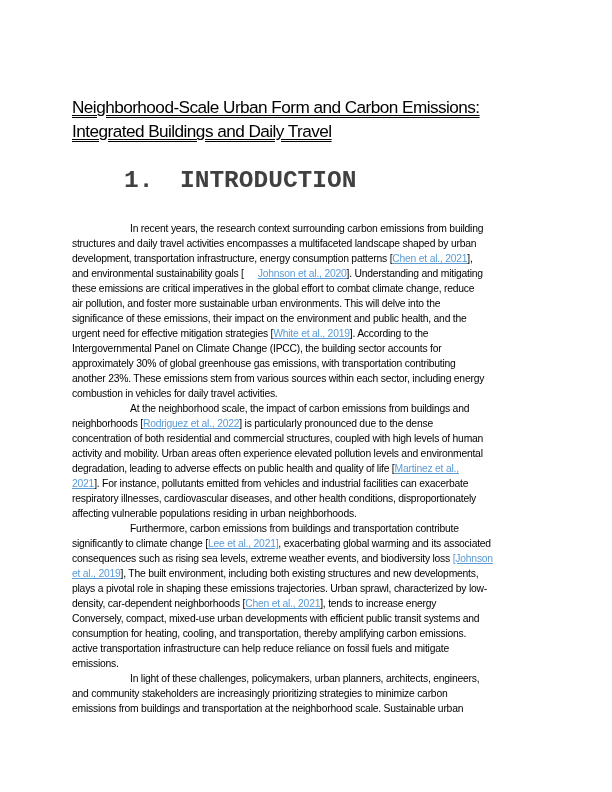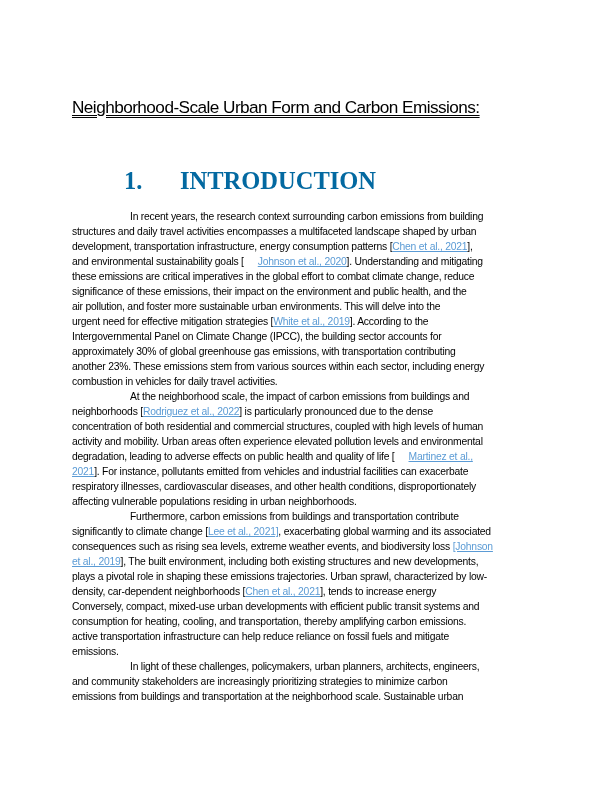--- a/index.html
+++ b/index.html
@@ -12,68 +12,69 @@
     color: #000;
   }
   .title span.line {
     display: inline;
     text-decoration: underline double;
     text-underline-offset: 2px;
     text-decoration-thickness: 1px;
   }
   .heading {
     position: absolute; left: 124px; top: 166px;
-    font-family: Liberation Serif, serif; font-weight: bold;
-    font-size: 24.5px; line-height: 30px; color: #0369a1;
+    font-family: Liberation Mono, monospace; font-weight: bold;
+    font-size: 24.5px; line-height: 30px; color: #404040;
     white-space: nowrap;
   }
   .heading .num { display: inline-block; width: 56px; }
   .body {
-    position: absolute; left: 72px; top: 209px; width: 472px;
+    position: absolute; left: 72px; top: 221px; width: 472px;
     font-family: "Liberation Sans", sans-serif;
     font-size: 10.35px; line-height: 15px; color: #000;
     letter-spacing: -0.22px;
   }
   .body .ln { display: block; white-space: nowrap; }
   .body .ln.first { padding-left: 58px; }
   .cite { color: #5b9bd5; text-decoration: underline; }
 </style>
 </head>
 <body>
 
 <div class="page">
   <div class="title">
     <span class="line">Neighborhood-Scale Urban Form and Carbon Emissions:</span><br>
+    <span class="line">Integrated Buildings and Daily Travel</span>
   </div>
 
   <div class="heading">
     <span class="num">1.</span><span>INTRODUCTION</span>
   </div>
 
   <div class="body" id="body">
       <div>
         <span class="ln first"><span>In recent years, the research context surrounding carbon emissions from building</span></span>
         <span class="ln"><span>structures and daily travel activities encompasses a multifaceted landscape shaped by urban</span></span>
         <span class="ln"><span>development, transportation infrastructure, energy consumption patterns [</span><span class="cite" style="color: rgb(91, 155, 213);">Chen et al., 2021</span><span>],</span></span>
         <span class="ln"><span>and environmental sustainability goals [</span><span class="cite" style="color: rgb(91, 155, 213); margin-left: 14px;">Johnson et al., 2020</span><span>]. Understanding and mitigating</span></span>
         <span class="ln"><span>these emissions are critical imperatives in the global effort to combat climate change, reduce</span></span>
+        <span class="ln"><span>air pollution, and foster more sustainable urban environments. This will delve into the</span></span>
         <span class="ln"><span>significance of these emissions, their impact on the environment and public health, and the</span></span>
-        <span class="ln"><span>air pollution, and foster more sustainable urban environments. This will delve into the</span></span>
         <span class="ln"><span>urgent need for effective mitigation strategies [</span><span class="cite" style="color: rgb(91, 155, 213); text-align: right;">White et al., 2019</span><span>]. According to the</span></span>
         <span class="ln"><span>Intergovernmental Panel on Climate Change (IPCC), the building sector accounts for</span></span>
         <span class="ln"><span>approximately 30% of global greenhouse gas emissions, with transportation contributing</span></span>
         <span class="ln"><span>another 23%. These emissions stem from various sources within each sector, including energy</span></span>
         <span class="ln"><span>combustion in vehicles for daily travel activities.</span></span>
       </div>
       <div>
         <span class="ln first"><span>At the neighborhood scale, the impact of carbon emissions from buildings and</span></span>
         <span class="ln"><span>neighborhoods [</span><span class="cite" style="color: rgb(91, 155, 213); text-align: center;">Rodriguez et al., 2022</span><span>] is particularly pronounced due to the dense</span></span>
         <span class="ln"><span>concentration of both residential and commercial structures, coupled with high levels of human</span></span>
         <span class="ln"><span>activity and mobility. Urban areas often experience elevated pollution levels and environmental</span></span>
-        <span class="ln"><span>degradation, leading to adverse effects on public health and quality of life [</span><span class="cite" style="color: rgb(91, 155, 213); margin-left: 14px;">Martinez et al.,</span></span>
+        <span class="ln"><span>degradation, leading to adverse effects on public health and quality of life [</span><span class="cite" style="color: rgb(91, 155, 213);">Martinez et al.,</span></span>
         <span class="ln"><span class="cite" style="color: rgb(91, 155, 213);">2021</span><span>]. For instance, pollutants emitted from vehicles and industrial facilities can exacerbate</span></span>
         <span class="ln"><span>respiratory illnesses, cardiovascular diseases, and other health conditions, disproportionately</span></span>
         <span class="ln"><span>affecting vulnerable populations residing in urban neighborhoods.</span></span>
       </div>
       <div>
         <span class="ln first"><span>Furthermore, carbon emissions from buildings and transportation contribute</span></span>
         <span class="ln"><span>significantly to climate change [</span><span class="cite" style="color: rgb(91, 155, 213);">Lee et al., 2021]</span><span>, exacerbating global warming and its associated</span></span>
         <span class="ln"><span>consequences such as rising sea levels, extreme weather events, and biodiversity loss </span><span class="cite" style="color: rgb(91, 155, 213);">[Johnson</span></span>
         <span class="ln"><span class="cite" style="color: rgb(91, 155, 213);">et al., 2019</span><span>], The built environment, including both existing structures and new developments,</span></span>
         <span class="ln"><span>plays a pivotal role in shaping these emissions trajectories. Urban sprawl, characterized by low-</span></span>

